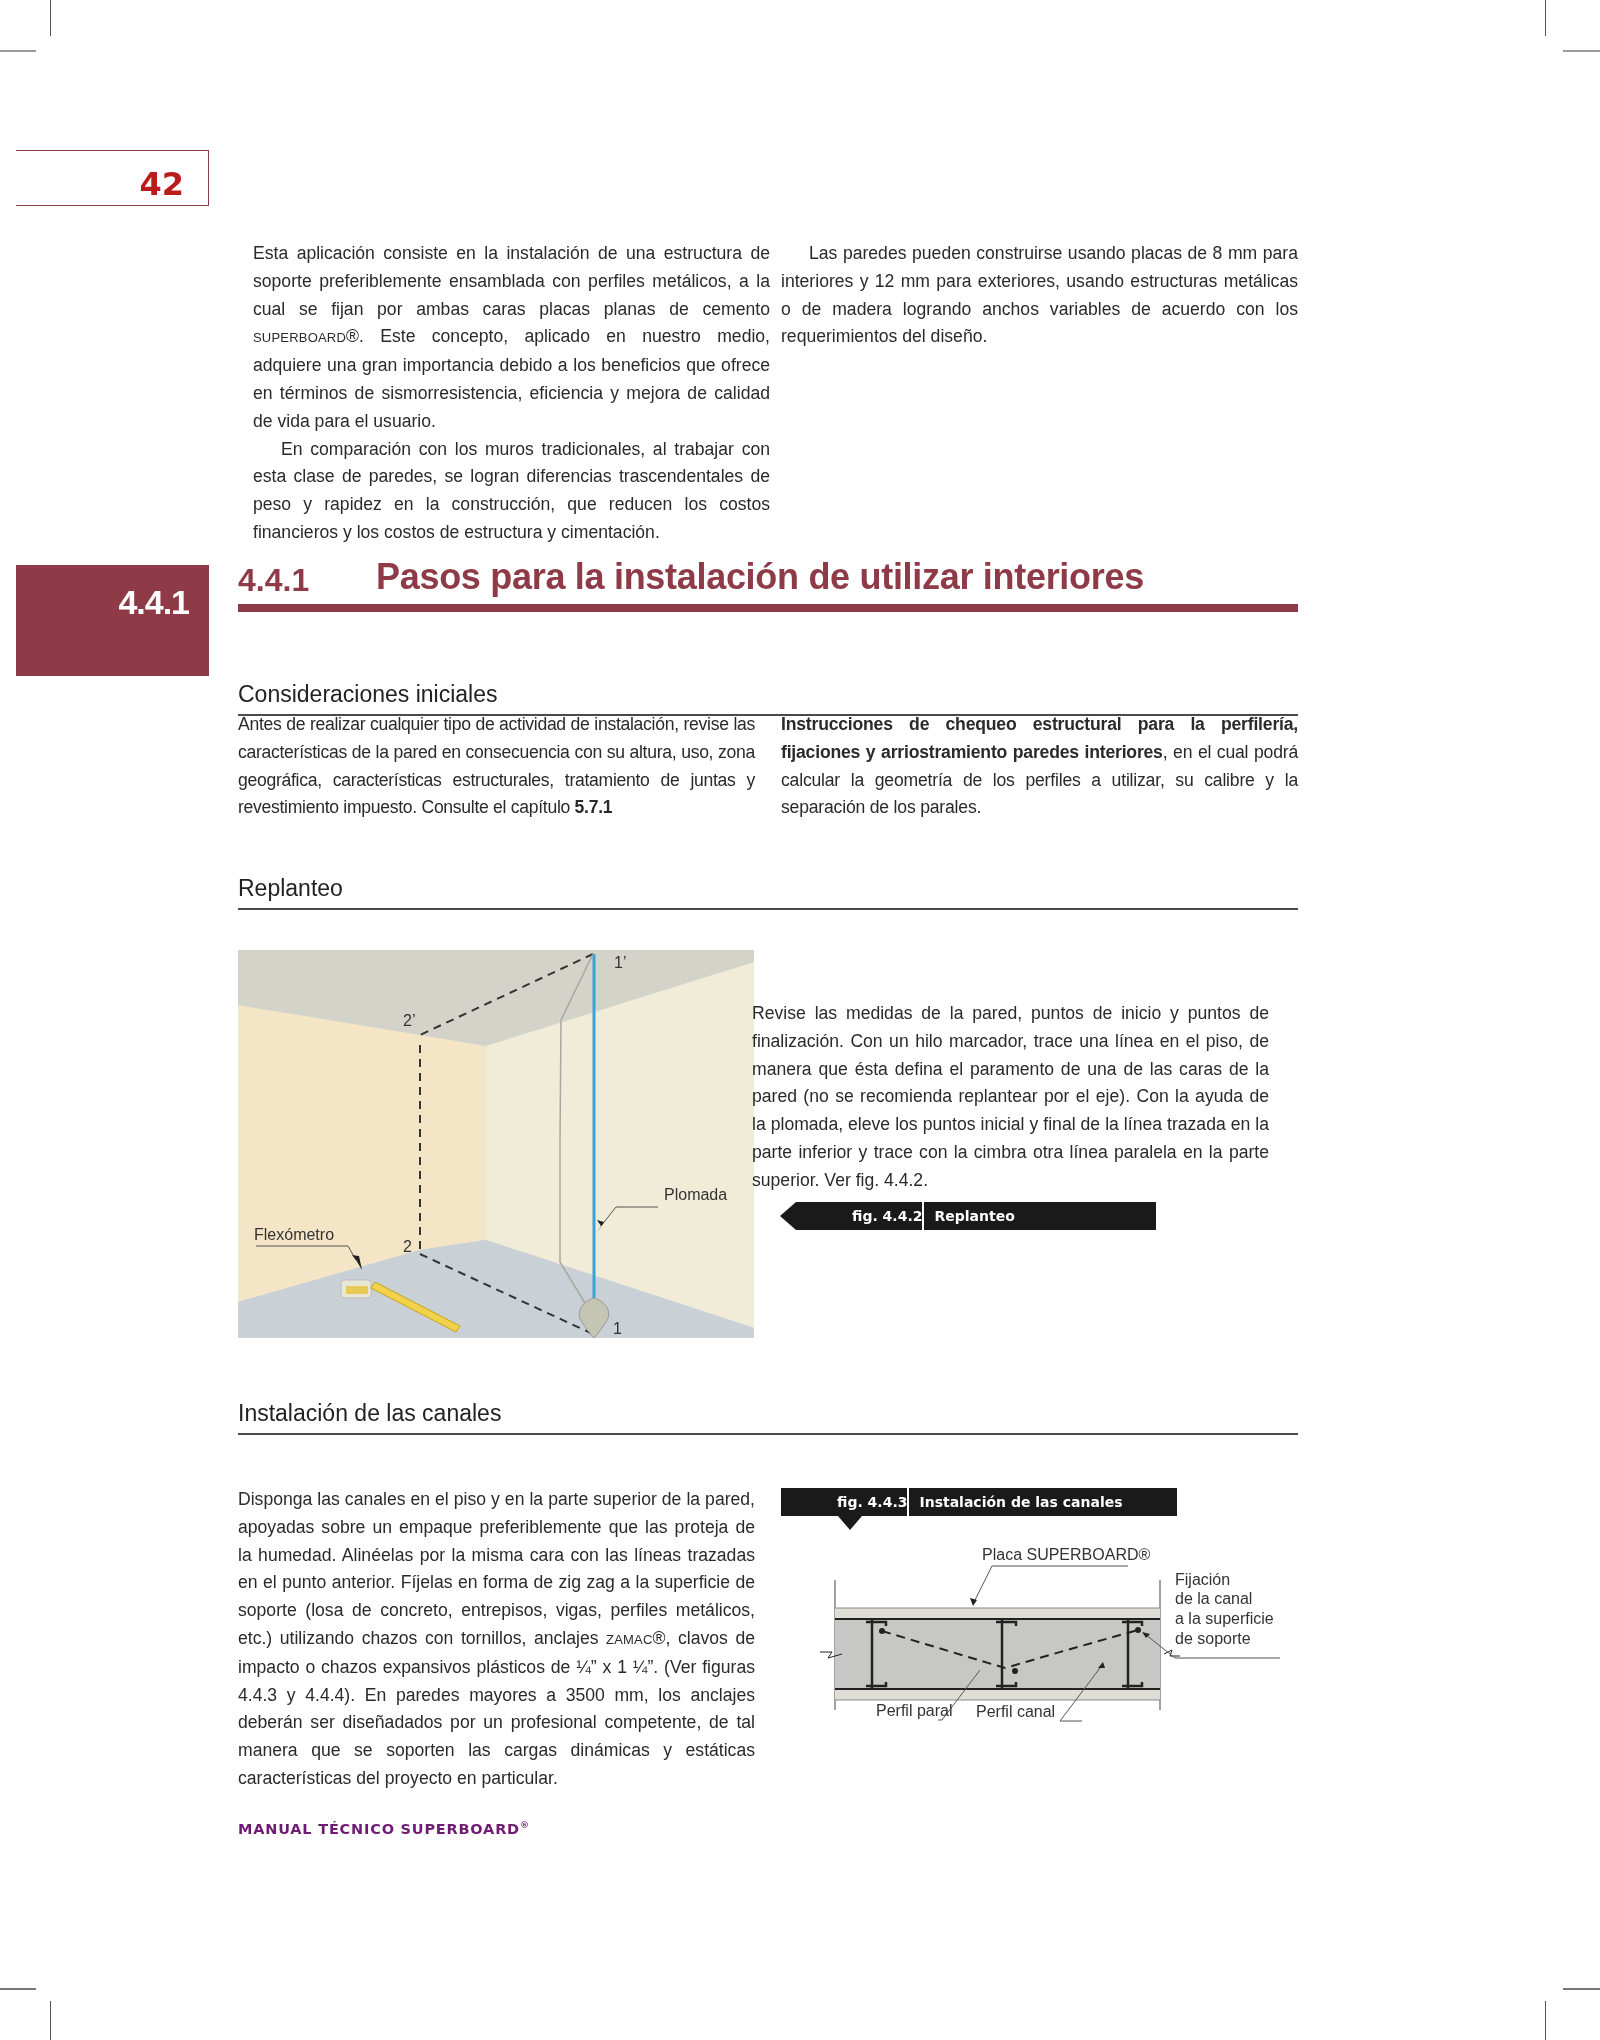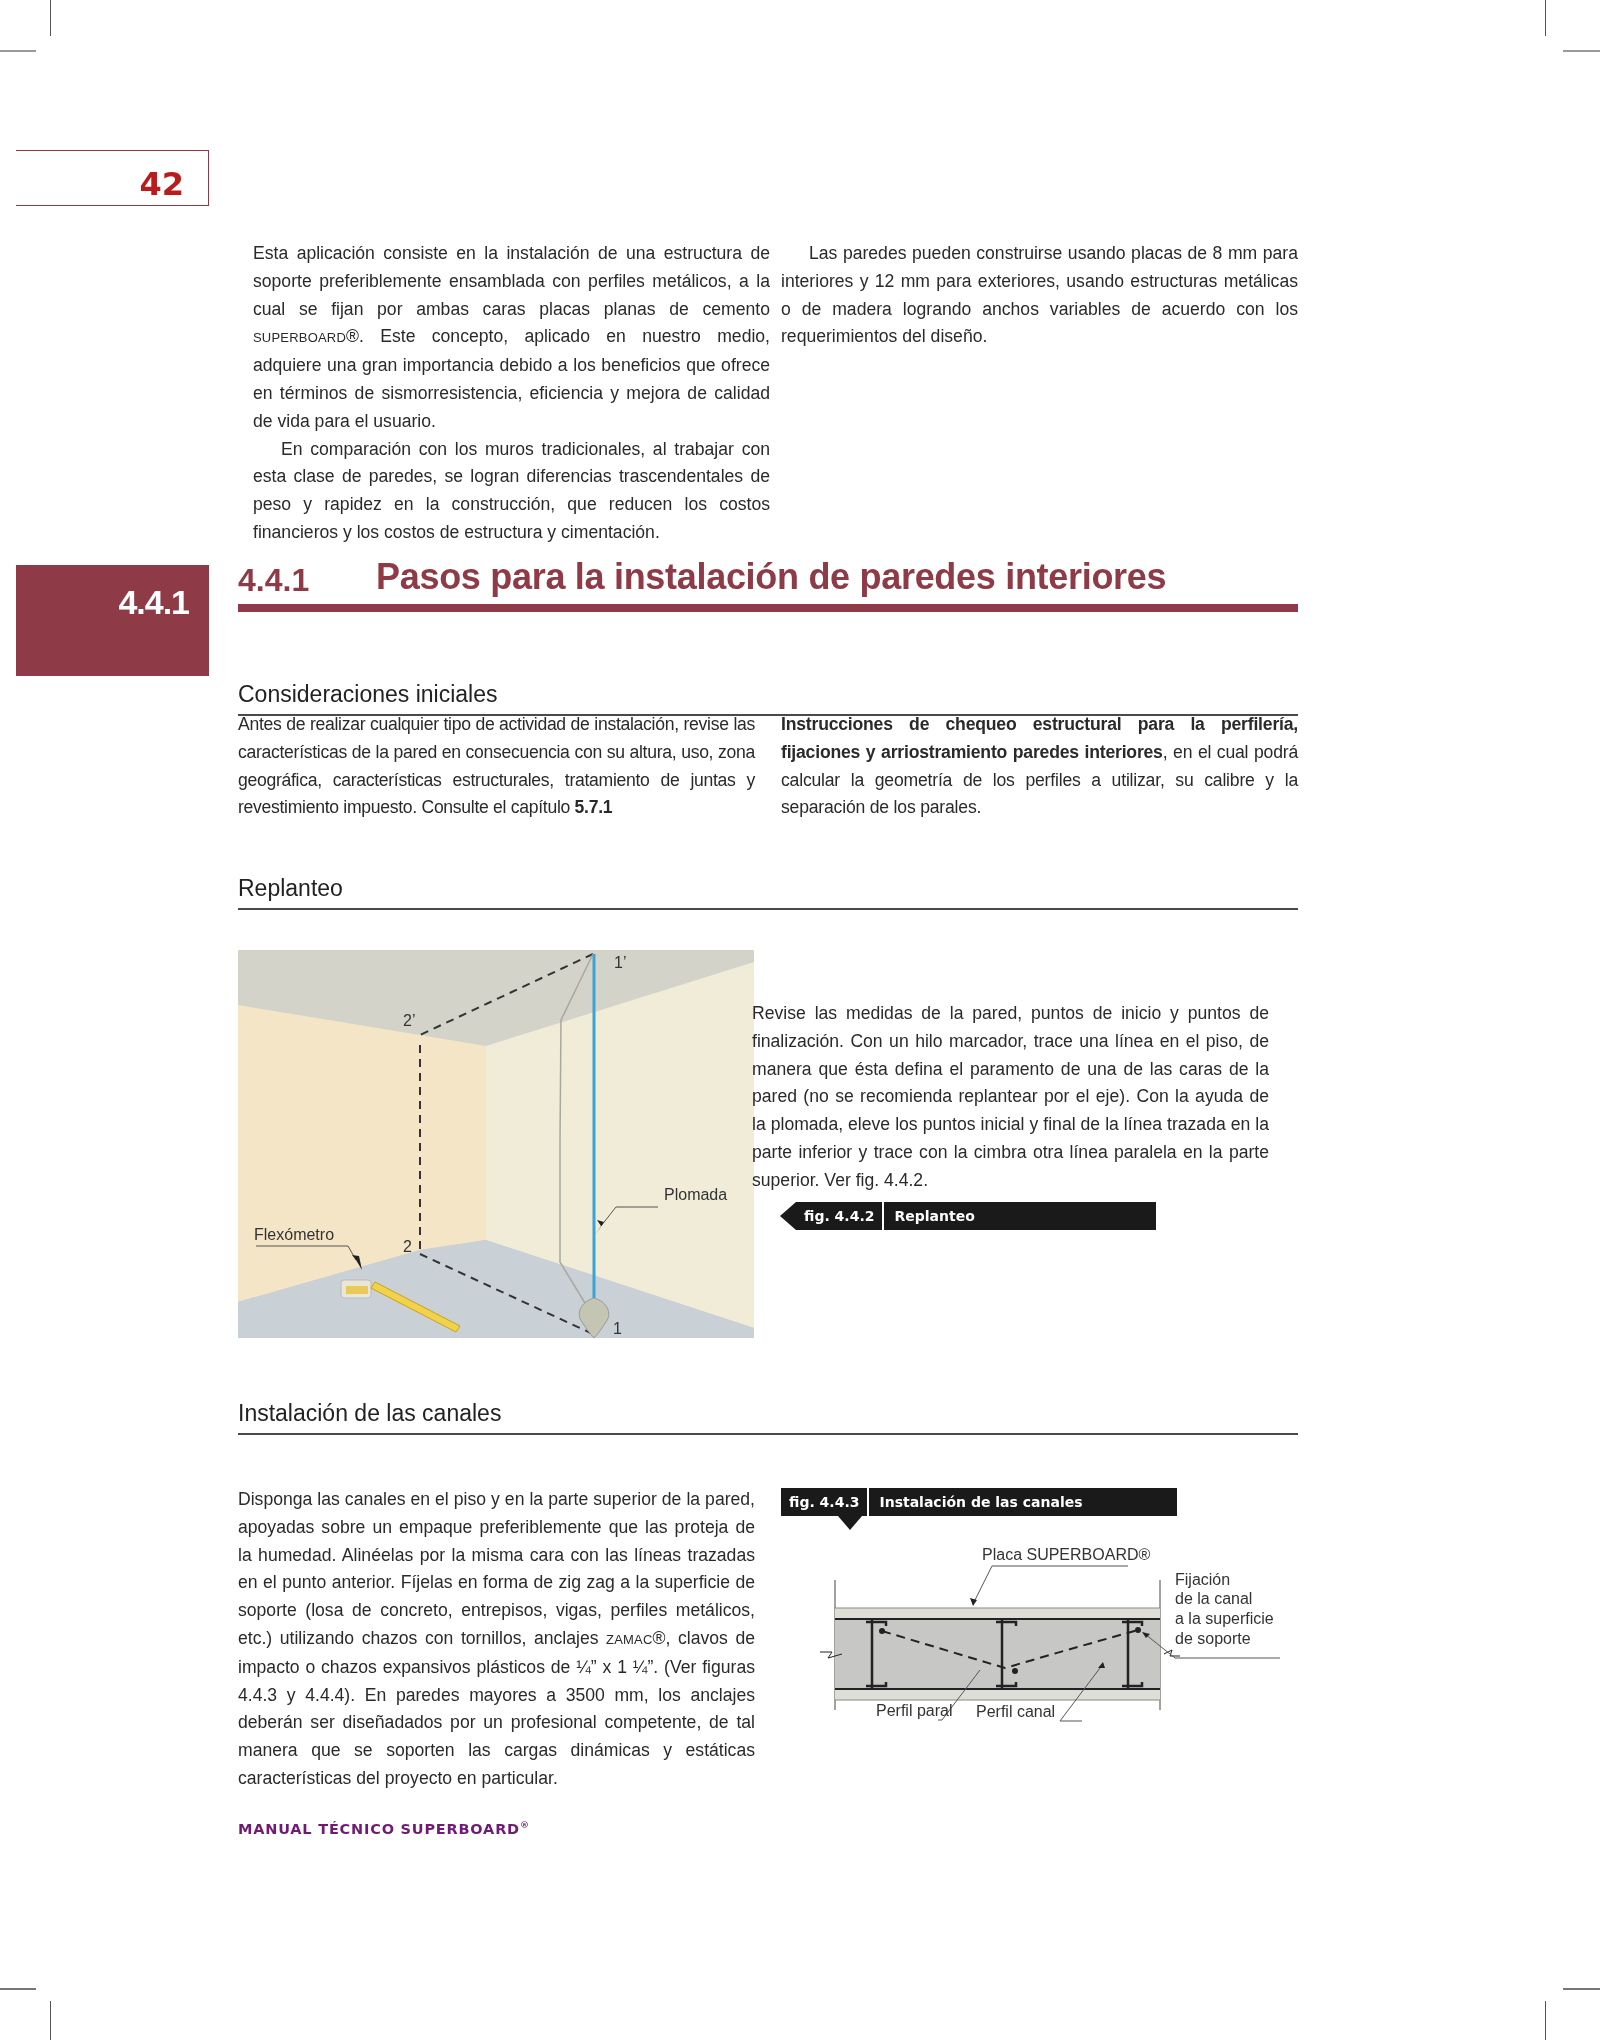--- a/index.html
+++ b/index.html
@@ -59,21 +59,21 @@
 
     .figure {
       position: absolute; left: 238px; top: 950px; width: 516px; height: 388px; overflow: hidden;
     }
 
     .fig-tag {
       position: absolute; height: 28px; background: #1a1a1a; color: #fff;
       font-family: "DejaVu Sans", sans-serif; font-weight: bold; font-size: 14px;
       display: flex; align-items: center;
     }
-    .fig-tag .lbl { padding: 0 8px 0 8px; height: 100%; display: flex; align-items: center; border-right: 2px solid #fff; }
+    .fig-tag .lbl { padding: 0 0 0 8px; height: 100%; display: flex; align-items: center; border-right: 2px solid #fff; margin-left: 48px; }
     .fig-tag .ttl { padding: 0 10px; }
 
     .fig2-arrow {
       position: absolute; left: 780px; top: 1202px; width: 0; height: 0;
       border-top: 14px solid transparent; border-bottom: 14px solid transparent;
       border-right: 16px solid #1a1a1a;
     }
     .fig3-arrow {
       position: absolute; left: 838px; top: 1516px; width: 0; height: 0;
       border-left: 12px solid transparent; border-right: 12px solid transparent;
@@ -111,21 +111,21 @@
 <div class="body-text" style="left:781px;top:240px;width:517px;">
   <p class="indent">Las paredes pueden construirse usando placas de 8 mm para interiores y 12 mm para exteriores, usando estructuras metálicas o de madera logrando anchos variables de acuerdo con los requerimientos del diseño.</p>
 </div>
 
 <div class="section-tab">
   <span class="section-tab-num">4.4.1</span>
 </div>
 
 <div class="main-heading">
   <span class="num">4.4.1</span>
-  <span class="title">Pasos para la instalación de paredes interiores</span>
+  <span class="title">Pasos para la instalación de utilizar interiores</span>
 </div>
 
 <div class="sub-heading" style="top:650px;margin-top:28px;">
   <span>Consideraciones iniciales</span>
 </div>
 <div class="body-text" style="left:238px;top:711px;width:517px;letter-spacing:-0.3px;">
   <p><span>Antes de realizar cualquier tipo de actividad de instalación, revise las características de la pared en consecuencia con su altura, uso, zona geográfica, características estructurales, tratamiento de juntas y revestimiento impuesto. Consulte el capítulo </span><b>5.7.1</b></p>
 </div>
 <div class="body-text" style="left:781px;top:711px;width:517px;letter-spacing:-0.2px;">
   <p><b>Instrucciones de chequeo estructural para la perfilería, fijaciones y arriostramiento paredes interiores</b><span>, en el cual podrá calcular la geometría de los perfiles a utilizar, su calibre y la separación de los parales.</span></p>

